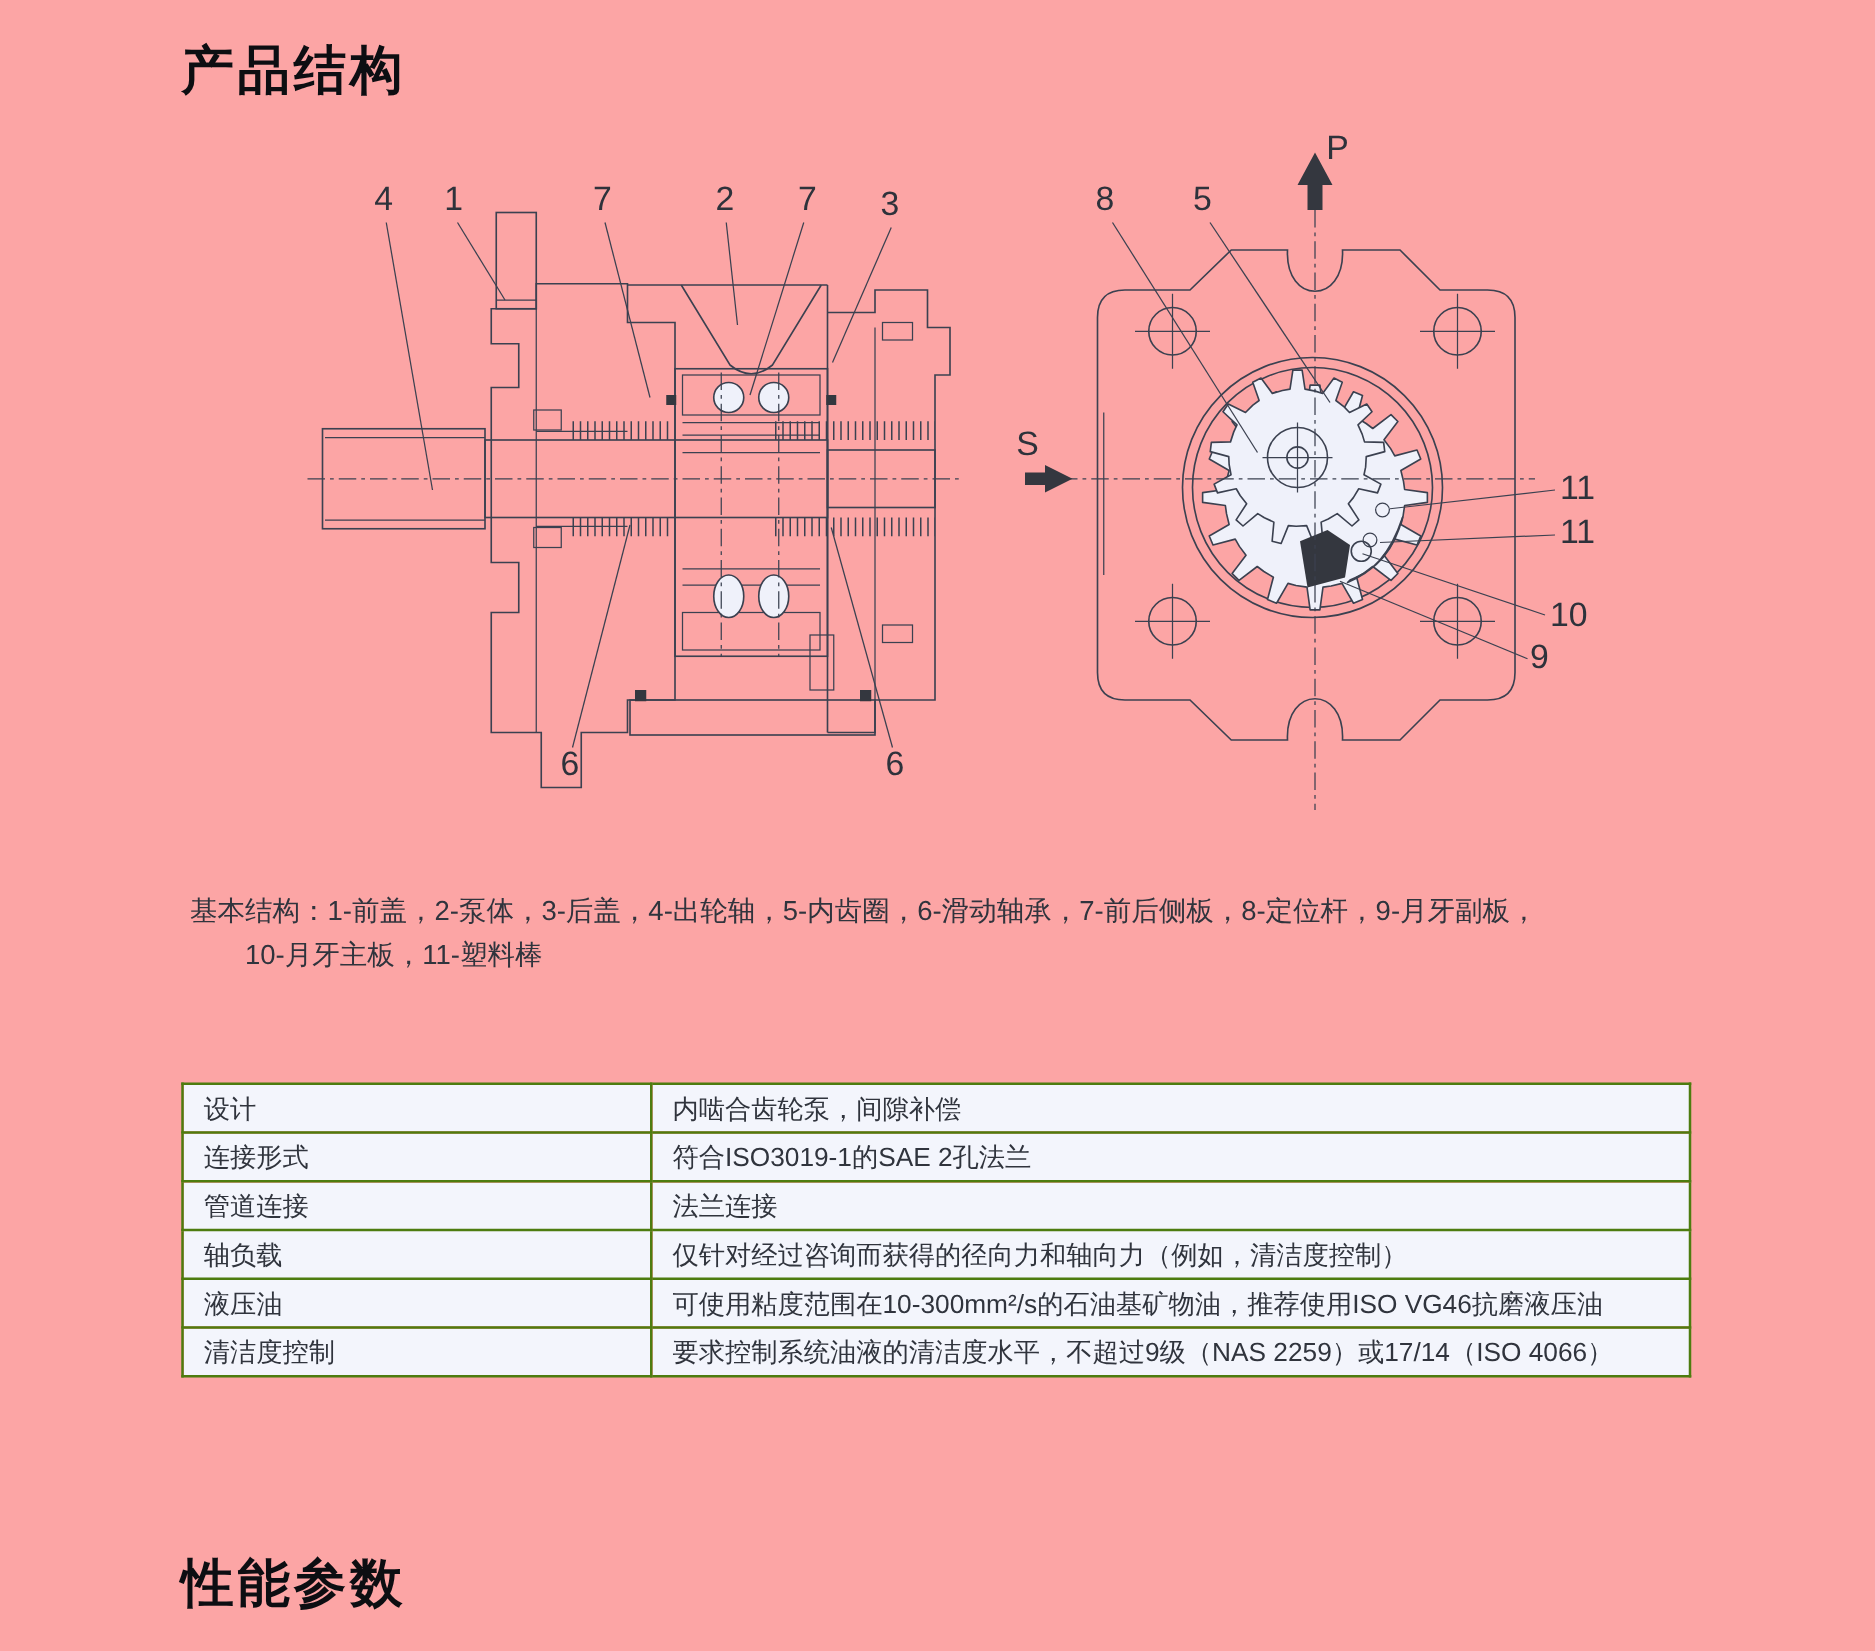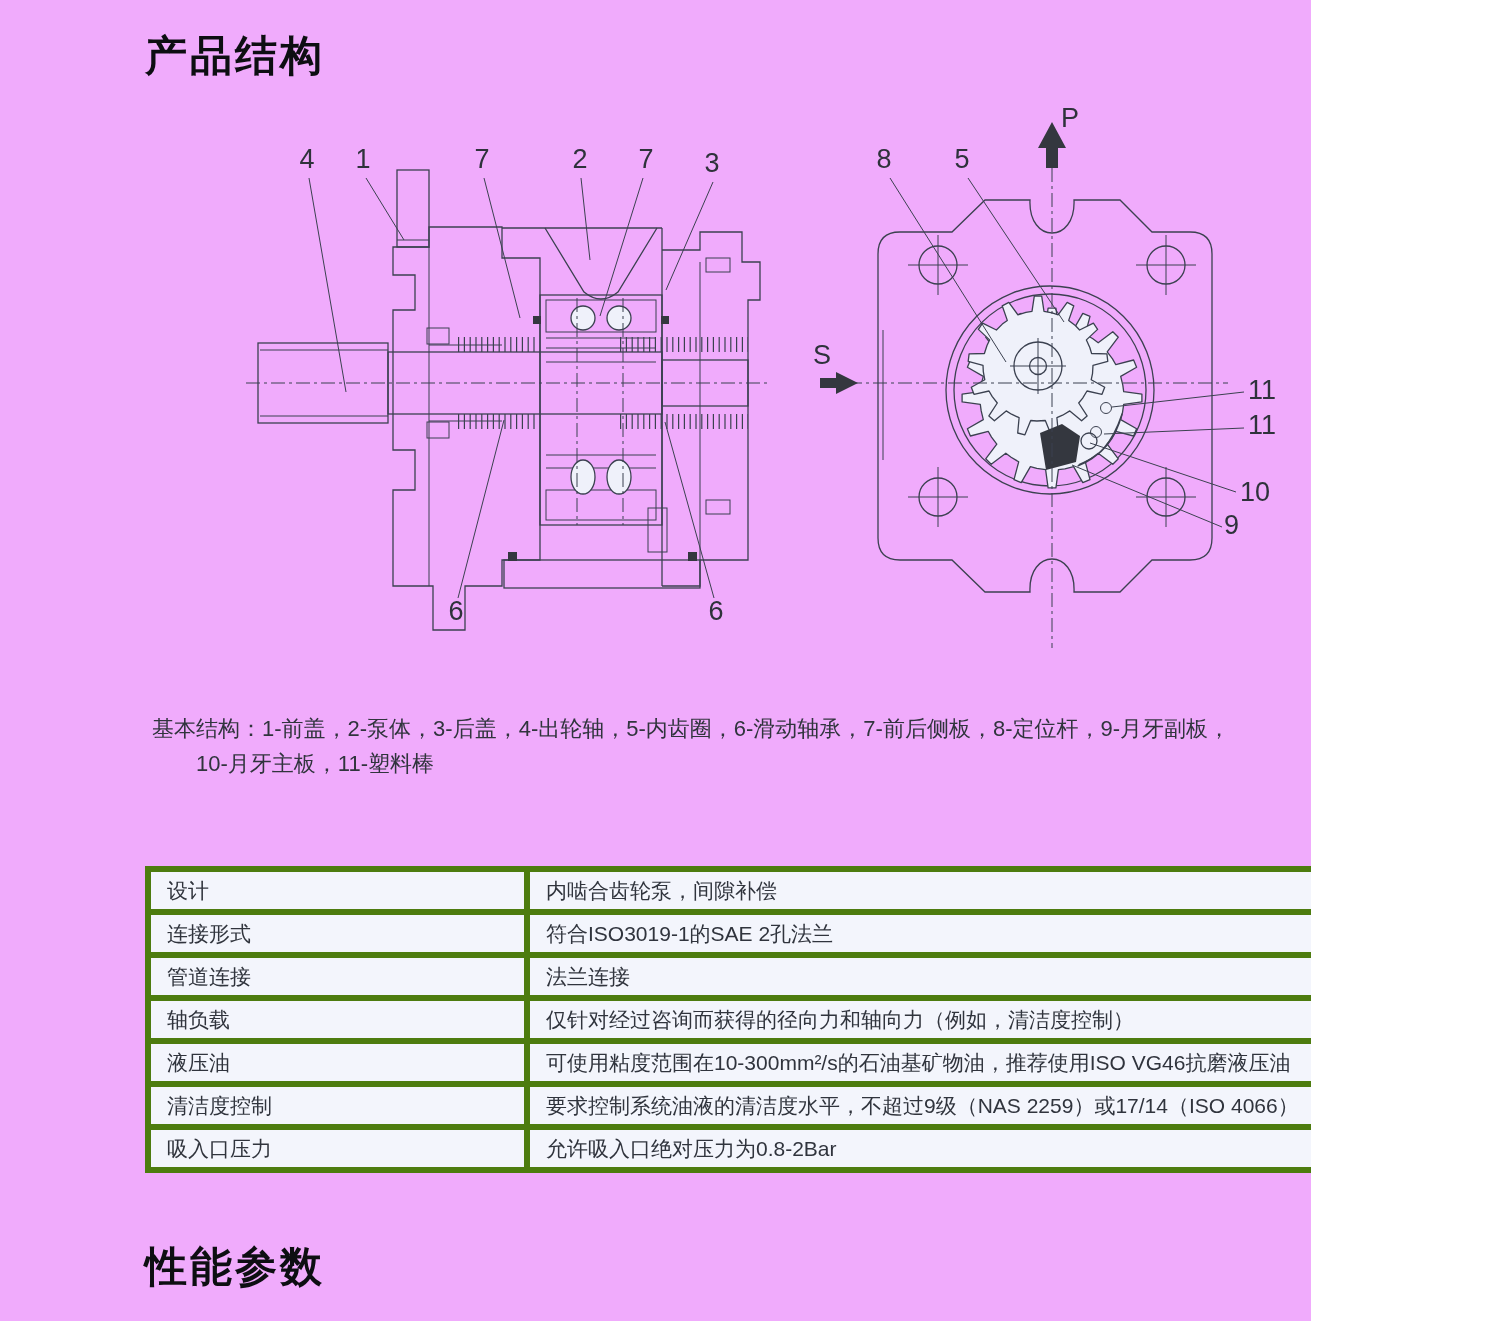--- a/index.html
+++ b/index.html
@@ -1,27 +1,27 @@
 <!DOCTYPE html>
 <html><head>
 <meta charset="utf-8">
 <style>
   html,body{margin:0;padding:0;}
-  .page{position:relative;width:1311px;height:1321px;background:#f0abfc;overflow:hidden;
+  .page{position:relative;width:1500px;height:1321px;background:#fca5a5;overflow:hidden;
         font-family:"Liberation Sans","DejaVu Sans",sans-serif;color:#14161c;}
   .t1{position:absolute;left:145px;margin:0;font-size:42px;font-weight:bold;letter-spacing:3px;color:#0d0e12;}
   #title-product{top:28px;}
   #title-tech{top:789px;}
   #title-perf{top:1239px;}
   .diagram-svg{position:absolute;left:140px;top:95px;}
   .intro{position:absolute;left:145px;top:650px;margin:0;font-size:22px;color:#30343d;}
   .struct{position:absolute;left:152px;top:711px;margin:0;font-size:22px;line-height:35px;color:#30343d;}
   .struct .l2{display:block;padding-left:44px;}
   table.tech{position:absolute;left:145px;top:866px;border-collapse:collapse;table-layout:fixed;width:1208px;}
-  table.tech td{border:6px solid #4d7c0f;height:37px;font-size:21px;color:#30343d;
+  table.tech td{border:2px solid #4d7c0f;height:37px;font-size:21px;color:#30343d;
         padding:0 10px 0 16px;background:#f3f5fc;white-space:nowrap;overflow:hidden;}
   table.tech td.c1{width:347px;}
   svg .ln{stroke:#3b4150;fill:none;stroke-width:1.3;}
   svg .lnthin{stroke:#3b4150;fill:none;stroke-width:1;}
   svg .bgfill{fill:#eff1fa;stroke:#3b4150;stroke-width:1.3;stroke-linejoin:round;}
   svg .dark{fill:#34373f;stroke:none;}
   svg .cl{stroke:#3b4150;fill:none;stroke-width:1;stroke-dasharray:14 4 3 4;}
   svg .knurl{stroke:#3b4150;stroke-width:15;stroke-dasharray:1.2 4.6;fill:none;}
   svg text{fill:#2e323b;font-family:"Liberation Sans","DejaVu Sans",sans-serif;font-size:27px;}
 </style>
@@ -208,22 +208,18 @@
         <td>仅针对经过咨询而获得的径向力和轴向力（例如，清洁度控制）</td>
       </tr>
       <tr>
         <td class="c1">液压油</td>
         <td>可使用粘度范围在10-300mm²/s的石油基矿物油，推荐使用ISO VG46抗磨液压油</td>
       </tr>
       <tr>
         <td class="c1">清洁度控制</td>
         <td>要求控制系统油液的清洁度水平，不超过9级（NAS 2259）或17/14（ISO 4066）</td>
       </tr>
-      <tr>
-        <td class="c1">吸入口压力</td>
-        <td>允许吸入口绝对压力为0.8-2Bar</td>
-      </tr>
     </tbody>
   </table>
 
   <h1 class="t1" id="title-perf">性能参数</h1>
 
 </div>
 
 </body></html>

